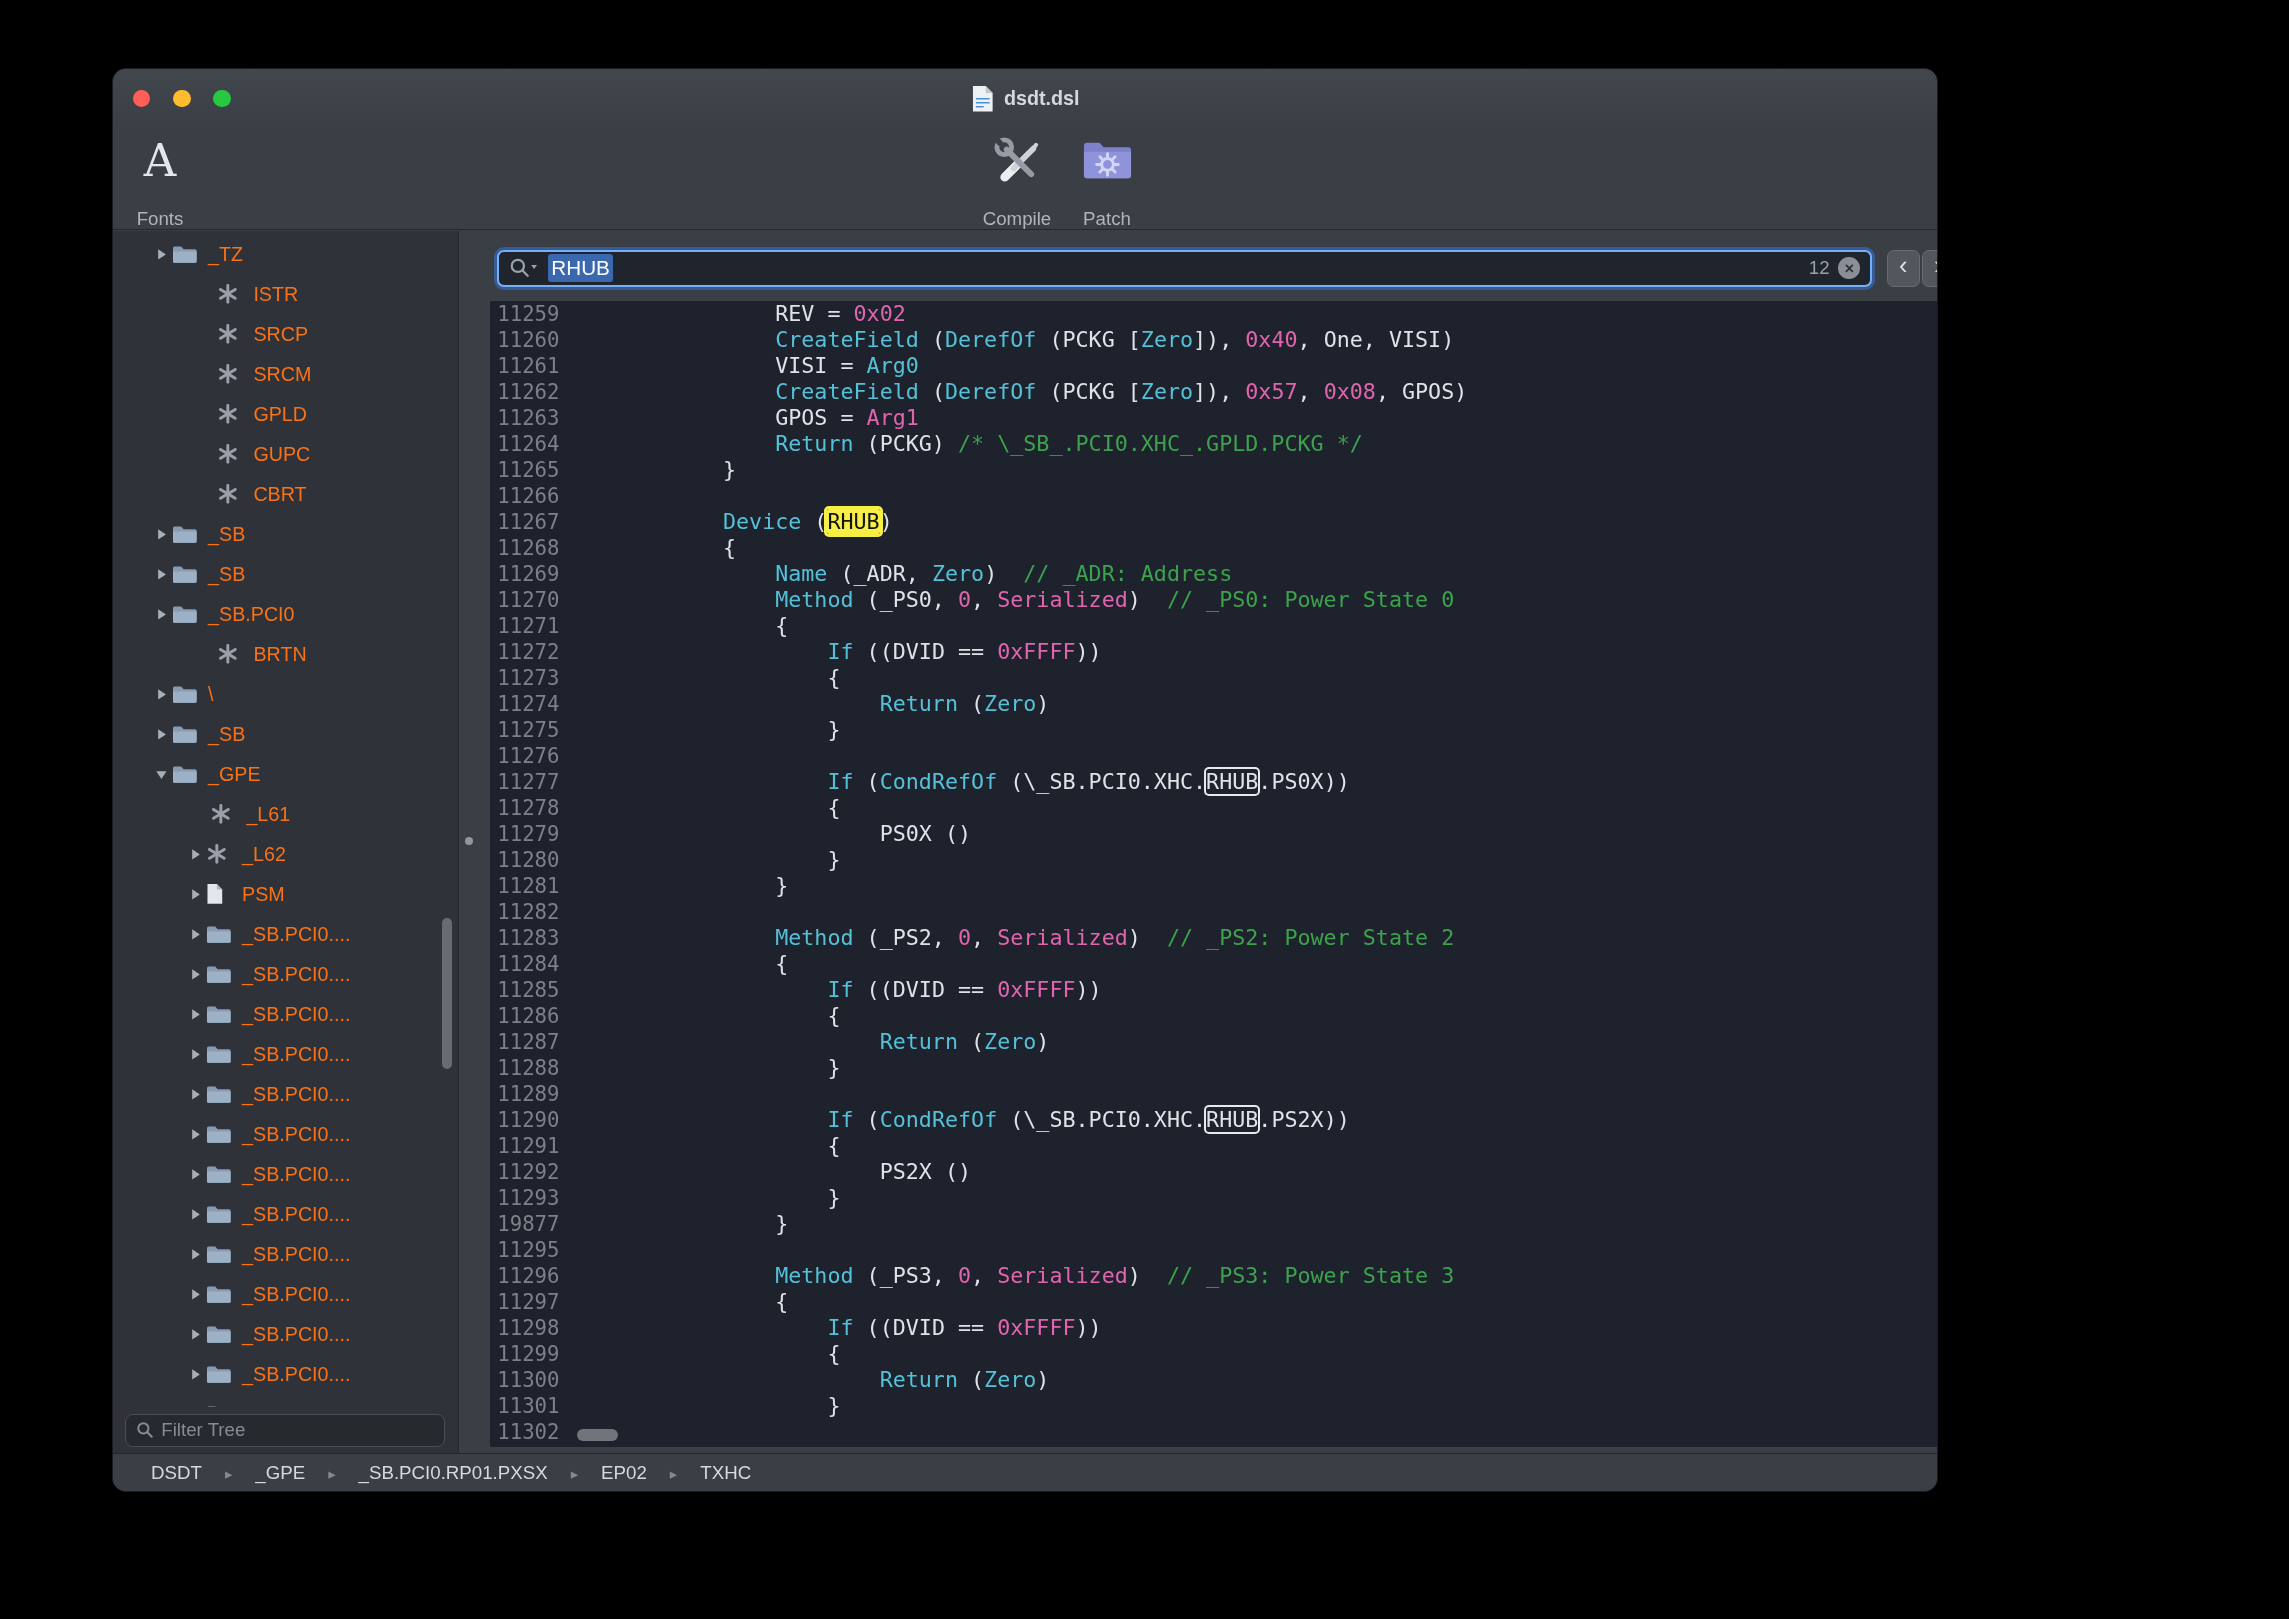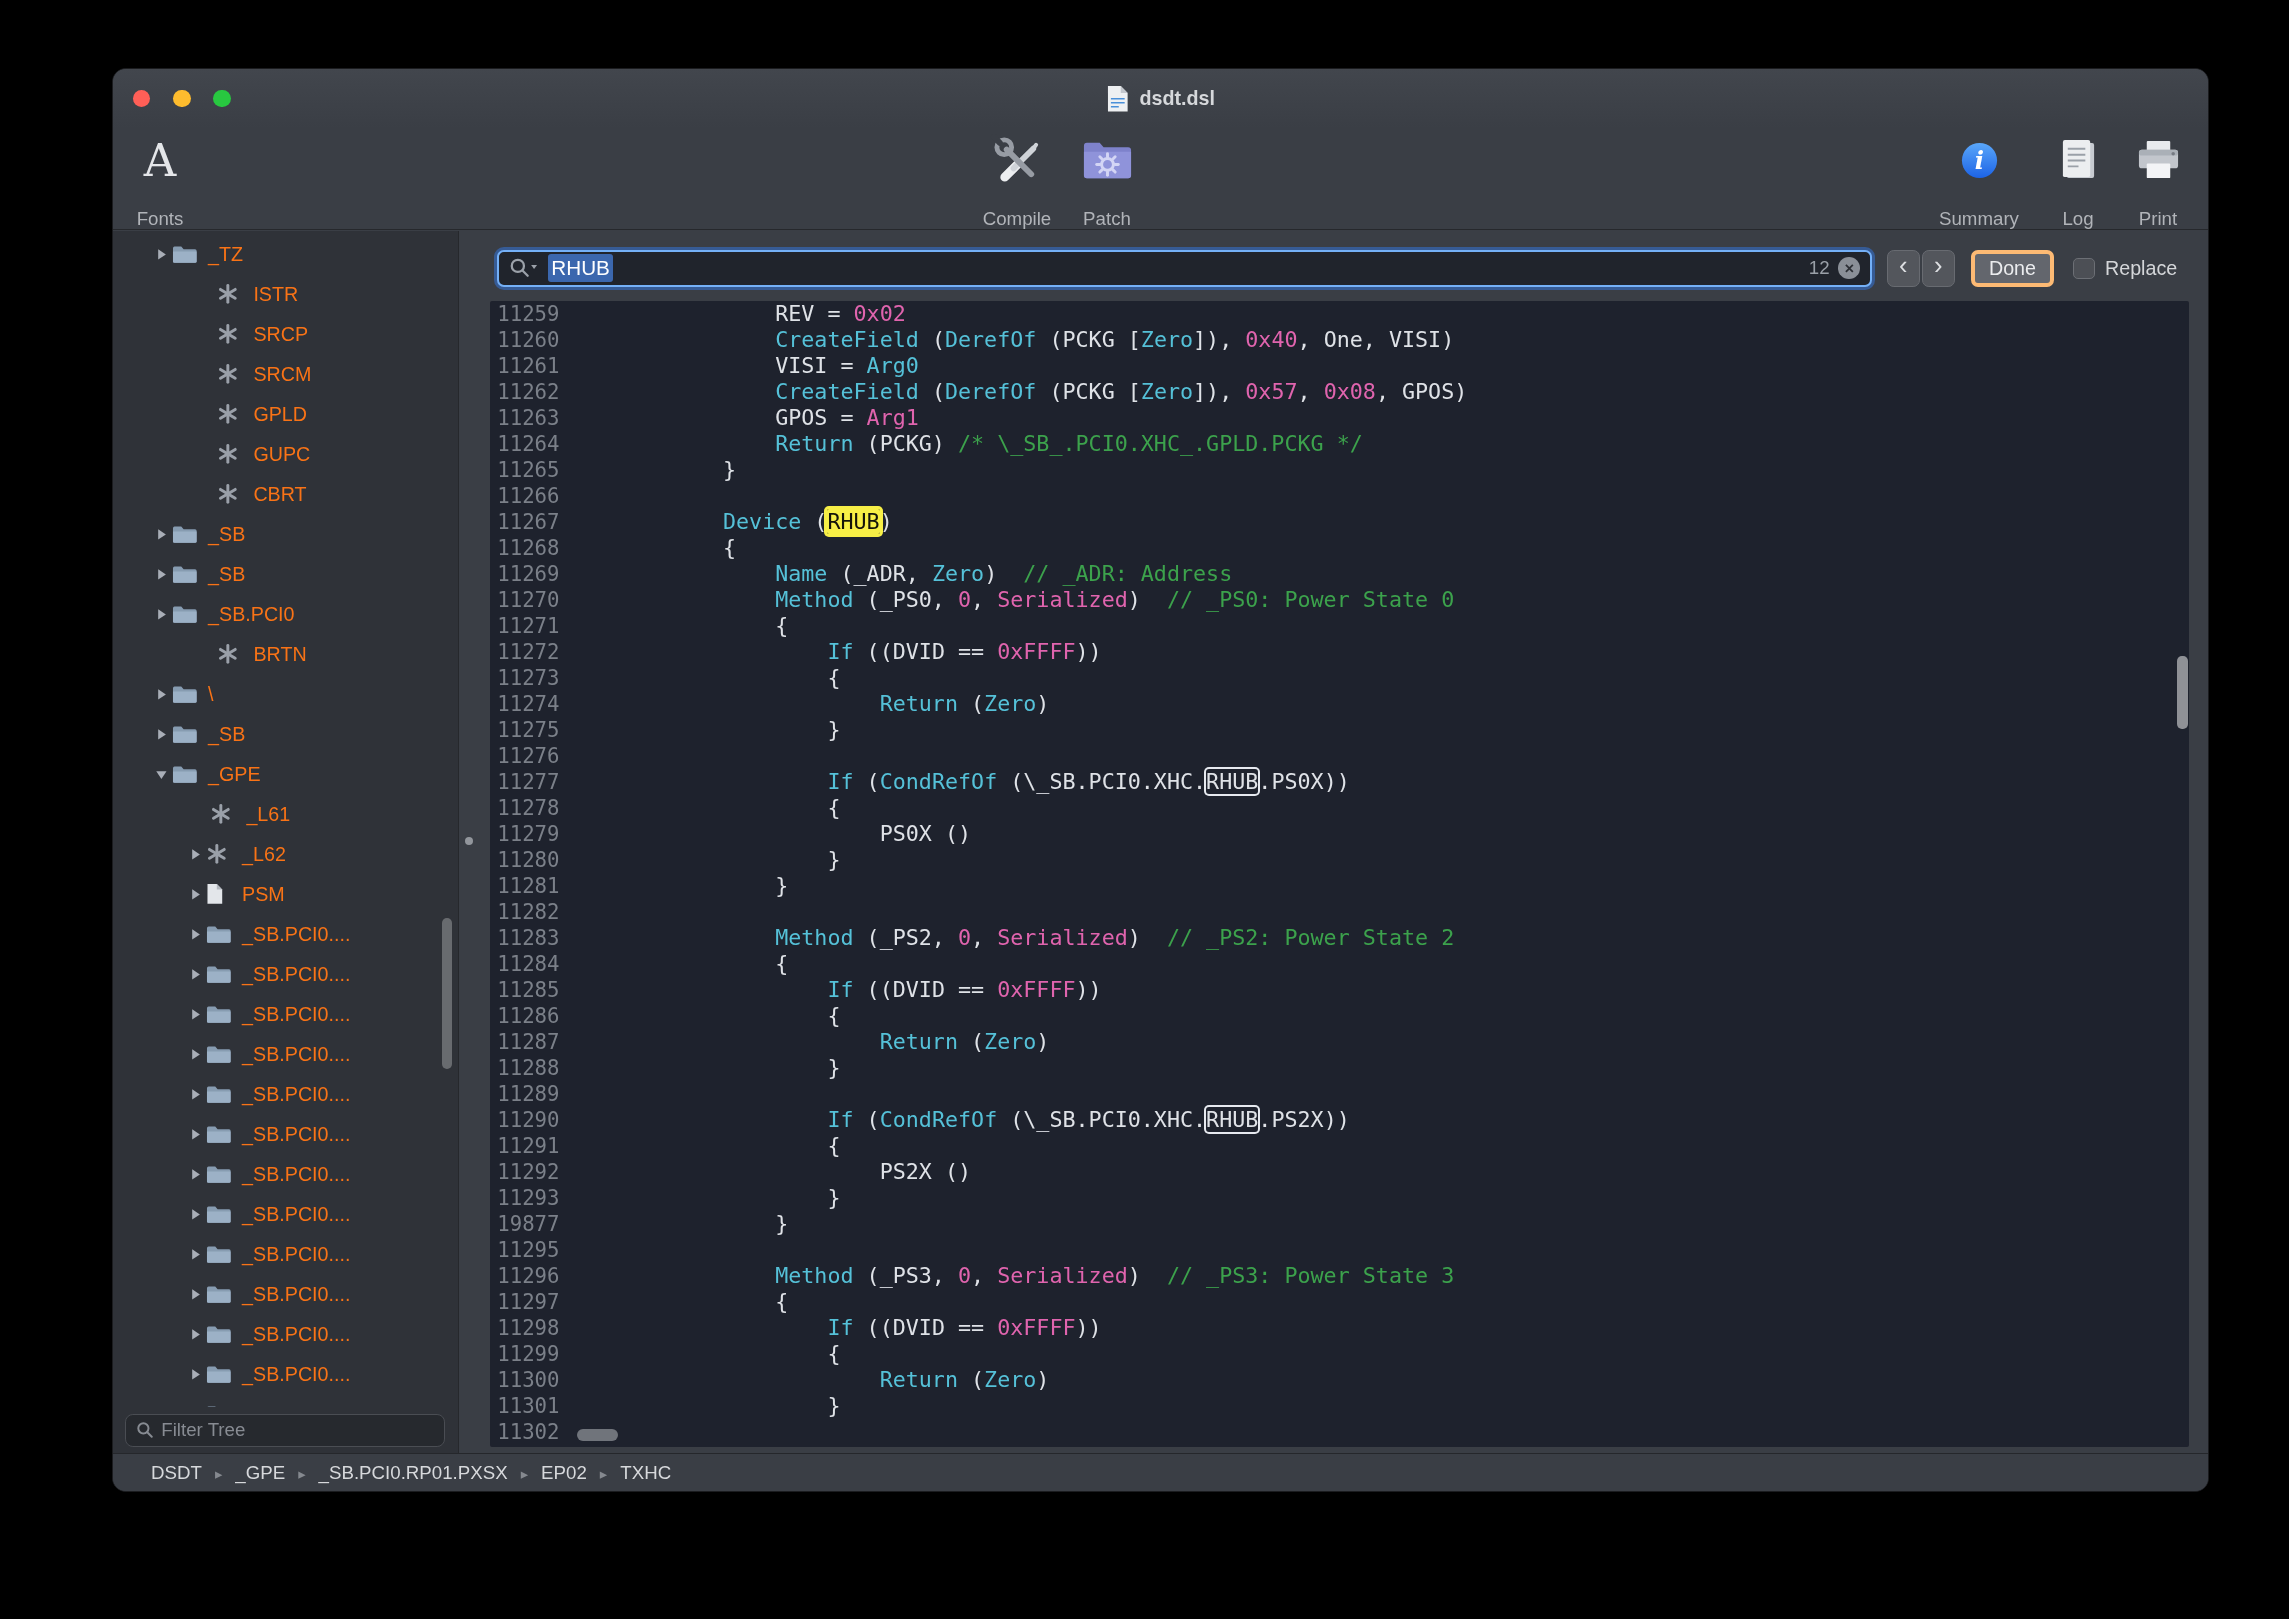--- a/index.html
+++ b/index.html
@@ -1,18 +1,18 @@
 <!DOCTYPE html>
 <html><head>
 <meta charset="utf-8">
 <style>
   *{margin:0;padding:0;box-sizing:border-box}
   html,body{width:2289px;height:1619px;background:#000;overflow:hidden;
     font-family:"Liberation Sans",sans-serif}
-  #window{position:absolute;left:112px;top:68px;width:2097px;height:1424px;
+  #window{position:absolute;left:112px;top:68px;width:1826px;height:1424px;
     background:#3a3e45;border-radius:13.8px;overflow:hidden;
     border:1px solid #1b1c1f;box-shadow:0 27.6px 79px rgba(0,0,0,.8)}
   
   .titlebar{position:absolute;left:0;top:0;right:0;height:59px;
     background:linear-gradient(#42464d,#3a3e45)}
   .tl{position:absolute;top:20.7px;width:17.7px;height:17.7px;border-radius:50%;display:block}
   .tl.close{left:19.7px;background:#ff5f57}
   .tl.min{left:60px;background:#febc2e}
   .tl.zoom{left:100px;background:#28c840}
   .titlegrp{position:absolute;left:0;right:0;top:0;height:59px;display:flex;
@@ -81,21 +81,21 @@
   .s-b{box-shadow:0 0 0 2px #e6e9ef;border-radius:3px}
   .vscroll{position:absolute;left:1718px;top:425px;width:10.8px;height:73px;border-radius:4.9px;
     background:rgba(255,255,255,.5)}
   .hscroll{position:absolute;left:118px;top:1198px;width:41px;height:11.8px;border-radius:5.9px;
     background:#70747b}
   .splitdot{position:absolute;left:5.9px;top:606px;width:7.9px;height:7.9px;border-radius:50%;
     background:#92969c}
   
   .statusbar{position:absolute;left:0;right:0;bottom:0;height:38px;background:#3a3e45;
     border-top:1px solid #25272b;display:flex;align-items:center;padding-left:38px}
-  .breadcrumb{display:flex;align-items:center;gap:13px}
+  .breadcrumb{display:flex;align-items:center;gap:23px}
   .crumb{font-size:18.7px;color:#d7d9dc}
   .crumb-sep{font-size:14.8px;color:#85898f;padding-top:2px}
 </style>
 </head>
 <body>
 
 <div id="window">
 
   <div class="titlebar">
     <span class="tl close"></span>

